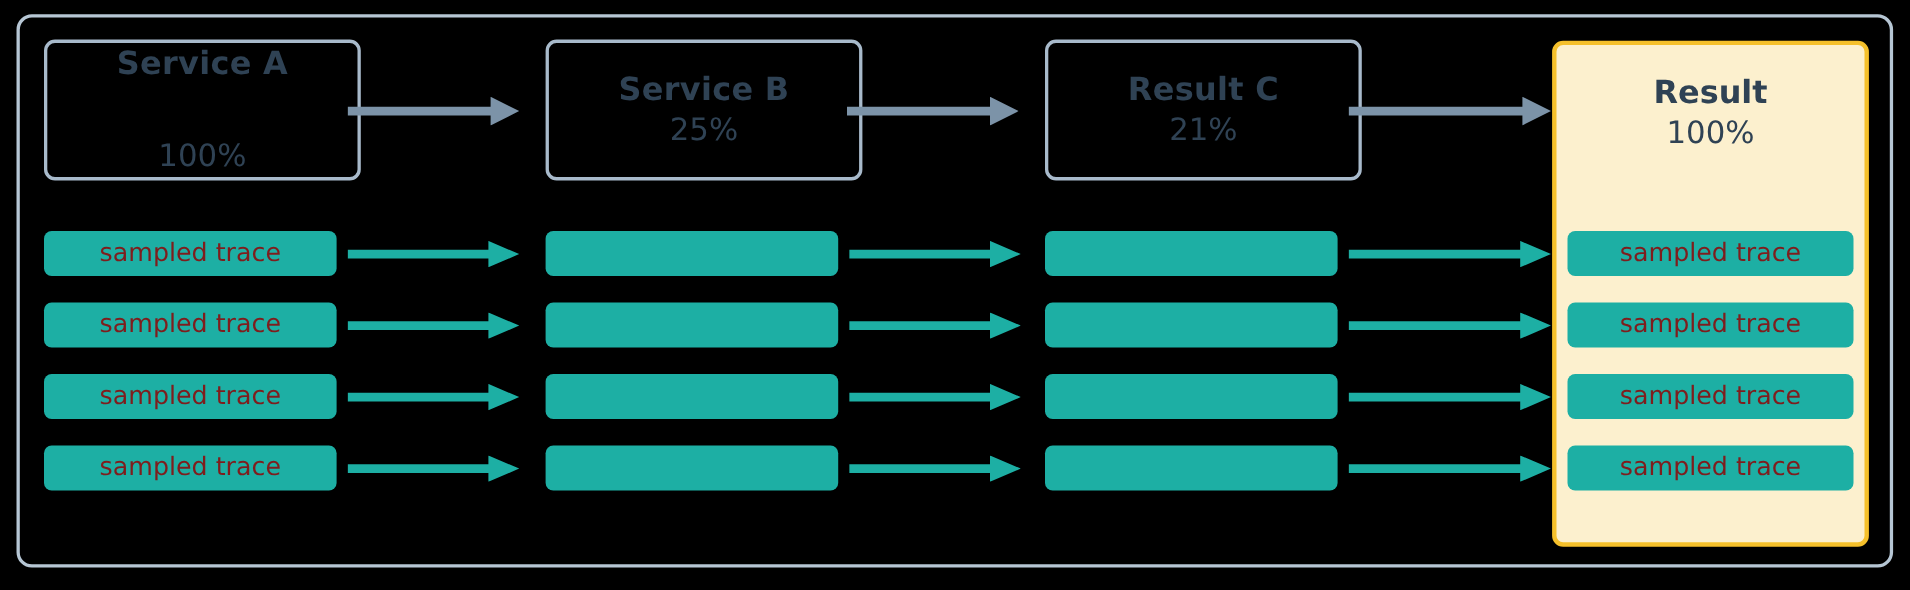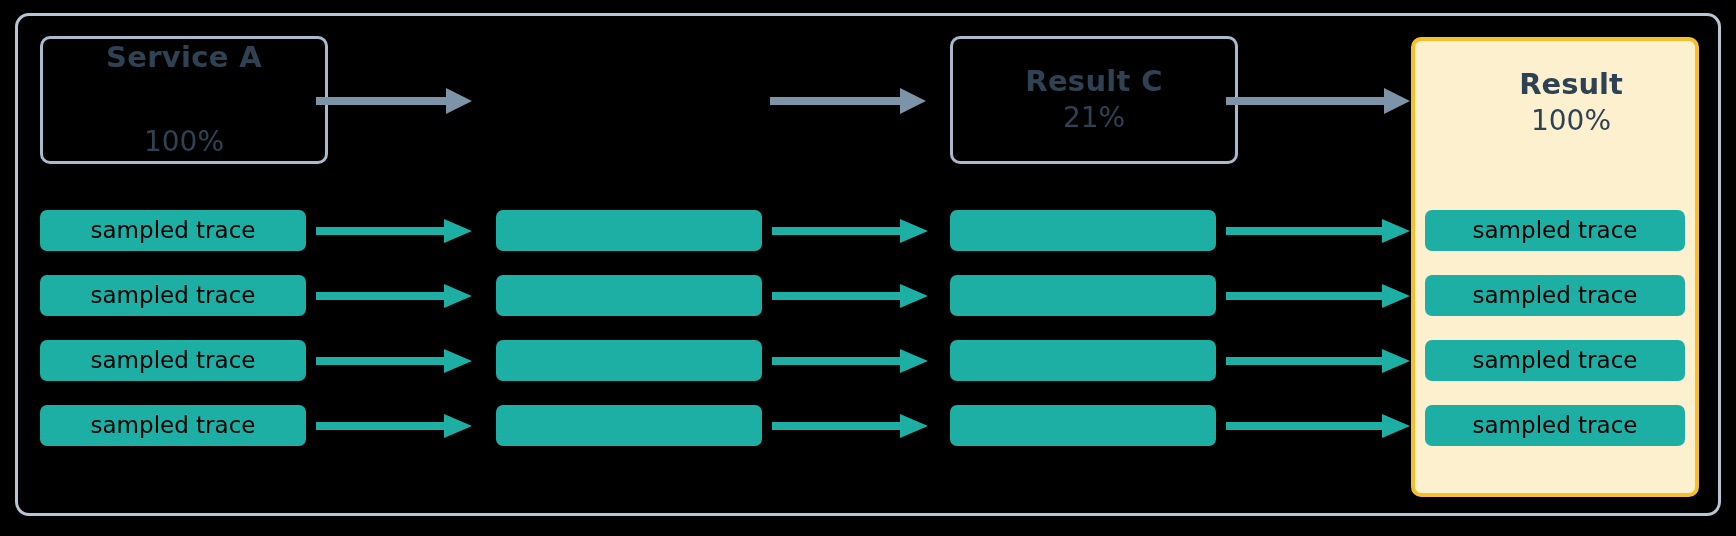--- a/index.html
+++ b/index.html
@@ -78,21 +78,20 @@
   .result-head {
     position: absolute;
     left: 0;
     top: 0;
     width: 100%;
     height: 124px;
     display: flex;
     flex-direction: column;
     align-items: center;
     justify-content: center;
-    padding-left: 16px;
   }
   .result-name {
     font-size: 29px;
     font-weight: bold;
     color: #2F4254;
     line-height: 1.25;
   }
   .result-pct {
     font-size: 28px;
     color: #2F4254;
@@ -104,21 +103,21 @@
     position: absolute;
     height: 41px;
     border-radius: 7px;
     background: #1DAFA4;
     display: flex;
     align-items: center;
     justify-content: center;
   }
   .trace-label {
     font-size: 23px;
-    color: #000000;
+    color: #7f1d1d;
     line-height: 1;
   }
 
   
   .arrow {
     position: absolute;
     display: block;
   }
 </style>
 </head>
@@ -126,20 +125,24 @@
 
 <div id="diagram-root">
 
   <div class="outer-frame"></div>
 
   <div class="service-box" style="left:40px;justify-content:space-between;">
     <div class="service-name">Service A</div>
     <div class="service-pct">100%</div>
   </div>
 
+  <div class="service-box" style="left:496px;">
+    <div class="service-name">Service B</div>
+    <div class="service-pct">25%</div>
+  </div>
 
   <div class="service-box" style="left:950px;">
     <div class="service-name">Result C</div>
     <div class="service-pct">21%</div>
   </div>
 
   <div class="result-panel">
     <div class="result-head">
       <div class="result-name">Result</div>
       <div class="result-pct">100%</div>

